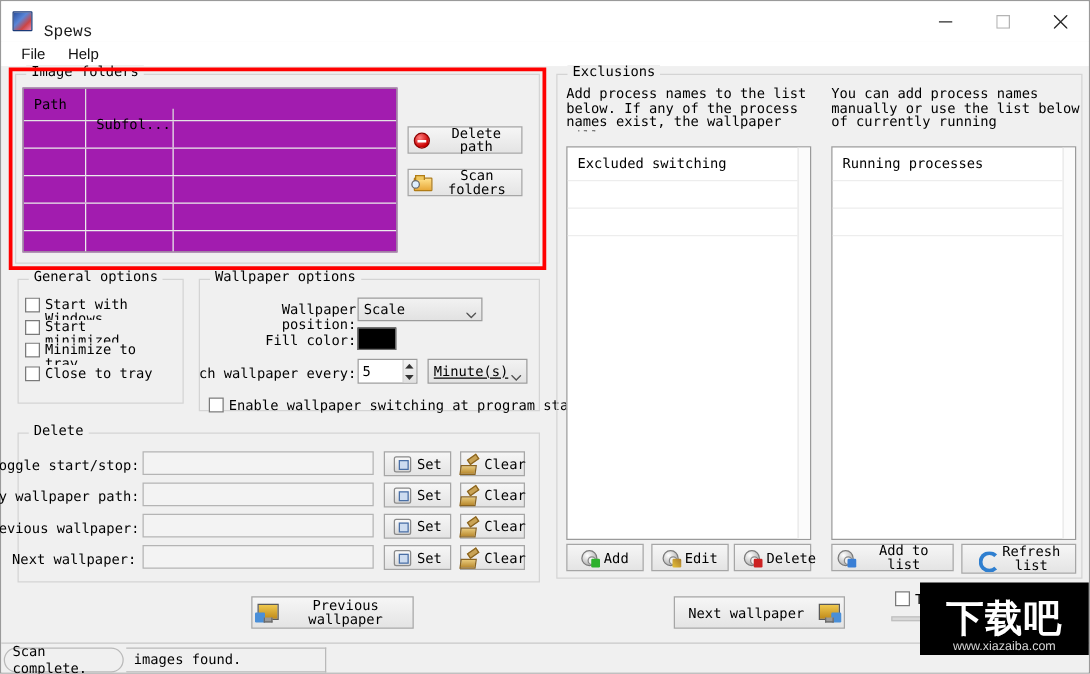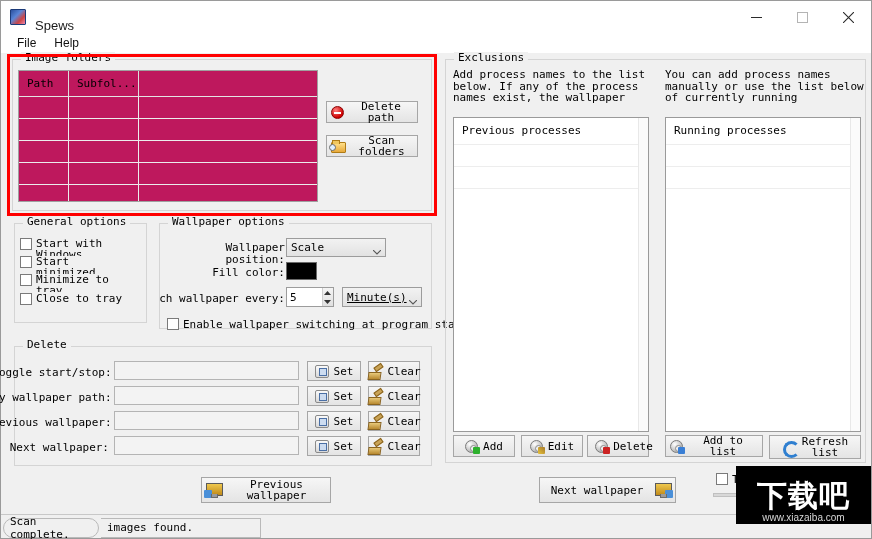--- a/index.html
+++ b/index.html
@@ -13,21 +13,21 @@
     overflow: hidden;
     position: relative;
   }
   .window { position:absolute; inset:0; background:#f0f0f0; border:1px solid #9a9a9a; }
 
   
   .titlebar { height:32px; background:#ffffff; display:flex; align-items:center; position:relative; }
   .app-icon { width:16px; height:16px; margin-left:9px; margin-right:9px;
     background:linear-gradient(135deg,#2b4f9e 0%, #5a86d8 40%, #c44 70%, #e8a 100%);
     border:1px solid #1b3a78; border-radius:1px; flex:none; }
-  .app-title { font-family:Liberation Sans, sans-serif; font-size:13px; color:#1b1b1b;margin-top:16px; }
+  .app-title { font-family:Liberation Mono, monospace; font-size:13px; color:#1b1b1b;margin-top:16px; }
   .win-btns { position:absolute; right:0; top:0; height:32px; display:flex; }
   .win-btn { width:46px; height:32px; display:flex; align-items:center; justify-content:center;
     font-family:"Liberation Sans", sans-serif; font-size:12px; color:#2b2b2b; }
   .win-btn svg { display:block; }
 
   
   .menubar { height:20px; background:#ffffff; display:flex; align-items:center; padding-left:8px; }
   .menu-item { font-family:"Liberation Sans", sans-serif; font-size:12px; color:#111;
     padding:1px 8px; margin-right:2px; }
 
@@ -37,21 +37,21 @@
   
   .group { position:absolute; border:1px solid #d4d4d4; }
   .group > .legend { position:absolute; top:-8px; left:8px; background:#f0f0f0;
     padding:0 4px; font-size:11px; line-height:12px; white-space:nowrap; }
 
   
   .redbox { position:absolute; left:6px; top:1px; width:430px; height:162px;
     border:3px solid #ff0000; pointer-events:none; z-index:30; }
 
   
-  .grid { position:absolute; background:#be185d; border:1px solid #a0a0a0; overflow:hidden; }
+  .grid { position:absolute; background:#a21caf; border:1px solid #a0a0a0; overflow:hidden; }
   .grid-head { display:flex; height:26px; border-bottom:1px solid #e3e3e3; }
   .grid-head .hcell { border-right:1px solid #ddd; padding:6px 0 0 8px; font-size:11px; }
   .grid-row { height:22px; border-bottom:1px solid #ececec; display:flex; }
   .grid-row .cell { border-right:1px solid #ececec; height:100%; }
 
   
   .btn { background:linear-gradient(to bottom,#f6f6f6,#e4e4e4); border:1px solid #a6a6a6;
     font-family:"DejaVu Sans Mono", monospace; font-size:11px; color:#000;
     display:flex; align-items:center; justify-content:center; gap:5px; position:absolute;
     padding:0 4px; text-align:center; }
@@ -195,21 +195,21 @@
 
   <div class="client">
 
     <div class="group" style="left:11px; top:6px; width:420px; height:152px;">
       <div class="legend">Image folders</div>
     </div>
 
     <div class="grid" style="left:17px; top:17px; width:300px; height:132px;">
       <div class="grid-head">
         <div class="hcell" style="width:50px;">Path</div>
-        <div class="hcell" style="width:70px;">Subfol...</div>
+        <div class="hcell" style="width:70px;margin-top:16px;">Subfol...</div>
         <div class="hcell" style="flex:1;border-right:none;"></div>
       </div>
       <div class="grid-row">
           <div class="cell" style="width:50px;"></div>
           <div class="cell" style="width:70px;"></div>
           <div class="cell" style="flex:1;border-right:none;"></div>
         </div>
       <div class="grid-row">
           <div class="cell" style="width:50px;"></div>
           <div class="cell" style="width:70px;"></div>
@@ -364,21 +364,21 @@
     </div>
 
     <div class="desc" style="left:452px; top:16px; width:205px; height:36px; overflow:hidden;">Add process names to the list
 below.  If any of the process
 names exist, the wallpaper will</div>
     <div class="desc" style="left:664px; top:16px; width:200px; height:36px; overflow:hidden;">You can add process names
 manually or use the list below
 of currently running processes.</div>
 
     <div class="listbox" style="left:452px; top:64px; width:196px; height:315px;">
-      <div class="lb-first">Previous processes</div>
+      <div class="lb-first">Excluded switching</div>
       <div class="lb-row"></div>
       <div class="lb-row"></div>
       <div class="lb-row"></div>
       <div class="lb-scroll"></div>
     </div>
 
     <div class="listbox" style="left:664px; top:64px; width:196px; height:315px;">
       <div class="lb-first">Running processes</div>
       <div class="lb-row"></div>
       <div class="lb-row"></div>

